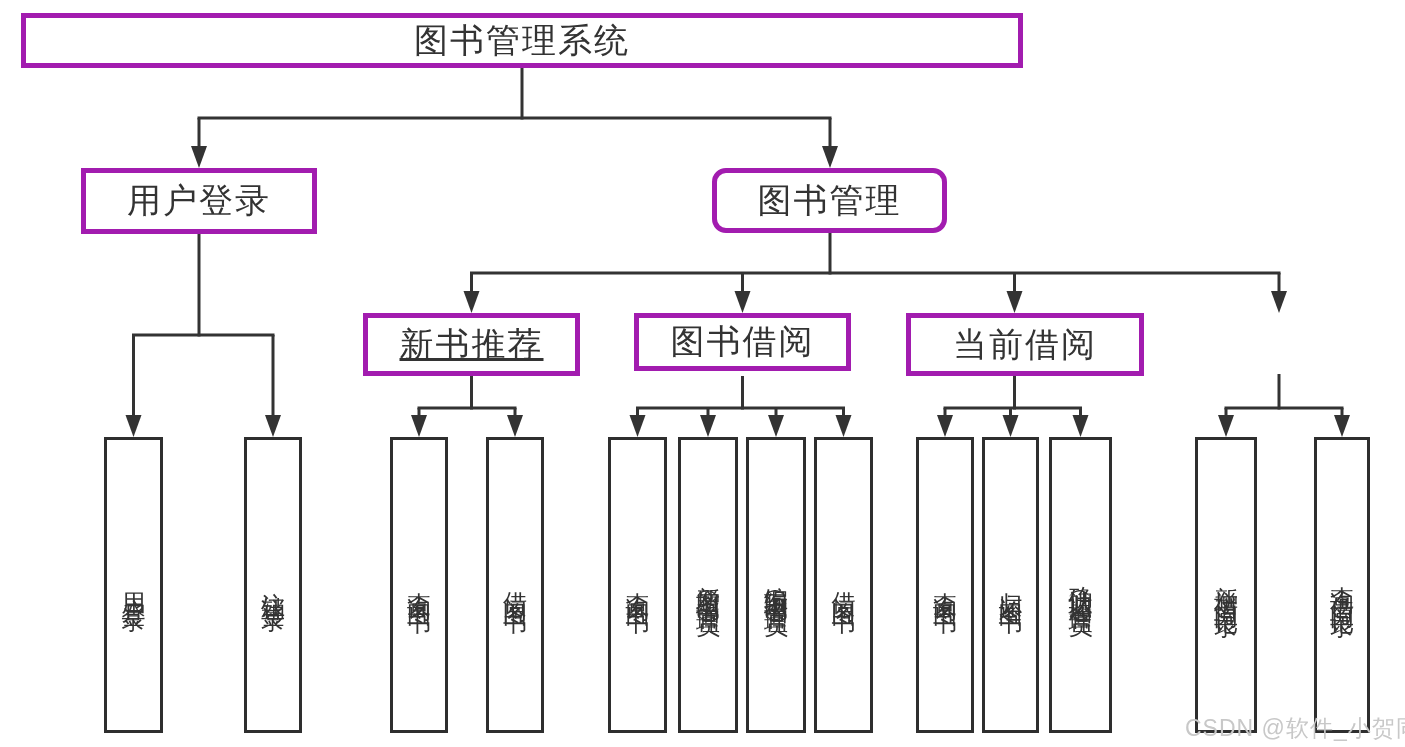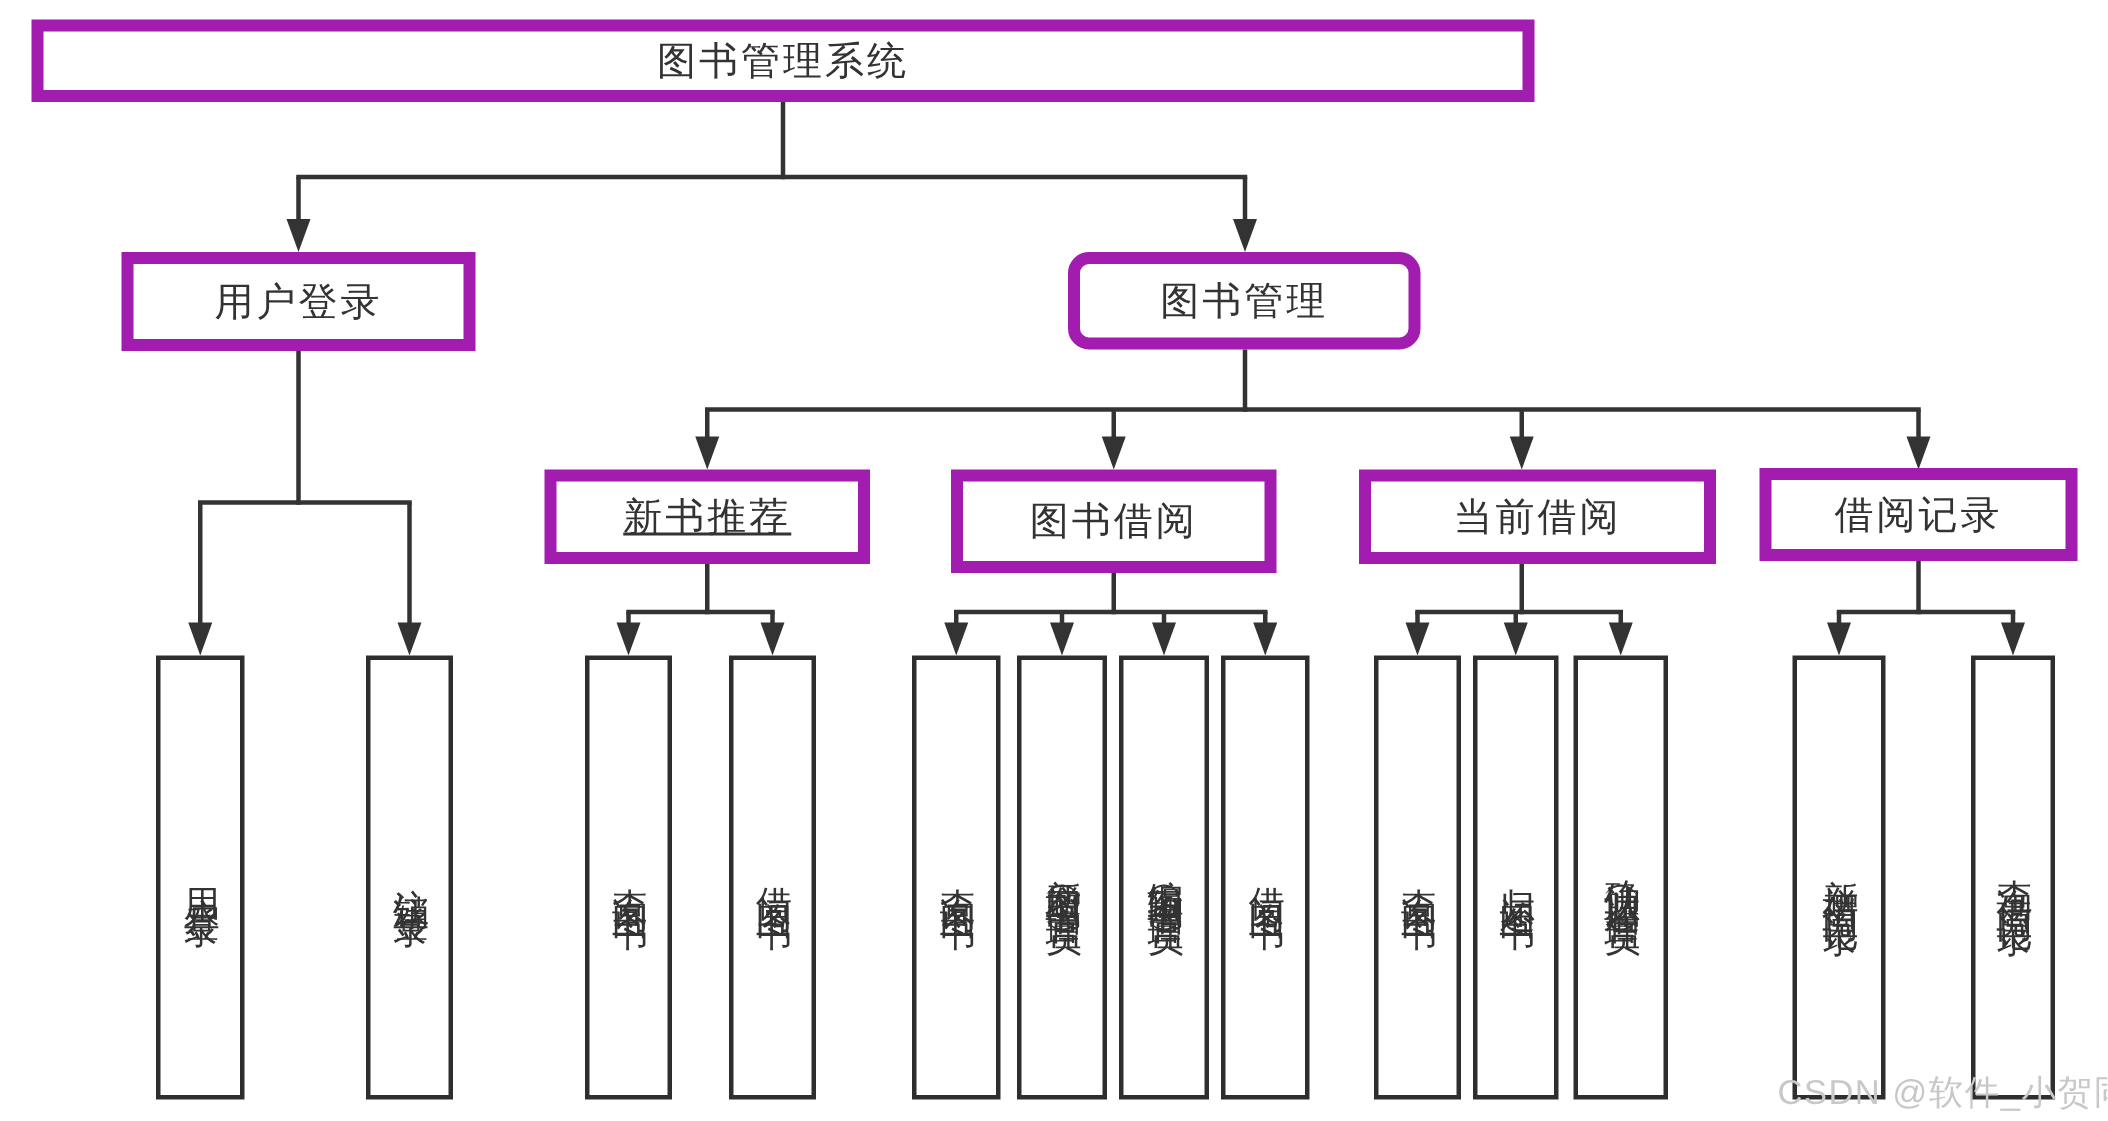--- a/index.html
+++ b/index.html
@@ -7,26 +7,26 @@
     position: relative;
     width: 1405px;
     height: 747px;
     background: #ffffff;
     font-family: "Liberation Sans", sans-serif;
     overflow: hidden;
   }
   .hbox {
     position: absolute;
     box-sizing: border-box;
-    border: 8px solid #a21caf;
+    border: 5px solid #a21caf;
     background: #ffffff;
     display: flex;
     align-items: center;
     justify-content: center;
-    font-size: 26px;
+    font-size: 34px;
     letter-spacing: 2px;
     color: #333333;
     z-index: 2;
   }
   .vbox {
     position: absolute;
     box-sizing: border-box;
     border: 3px solid #2e2e2e;
     background: #ffffff;
     display: flex;
@@ -139,29 +139,26 @@
   <div class="hbox" style="left:81px; top:168px; width:236px; height:66px;">
     <span>用户登录</span>
   </div>
   <div class="hbox" style="left:712px; top:168px; width:235px; height:65px;border-radius:14px;">
     <span>图书管理</span>
   </div>
 
   <div class="hbox" style="left:363px; top:313px; width:217px; height:63px;text-decoration:underline;">
     <span>新书推荐</span>
   </div>
-  <div class="hbox" style="left:634px; top:313px; width:217px; height:69px;">
+  <div class="hbox" style="left:634px; top:313px; width:217px; height:58px;">
     <span>图书借阅</span>
   </div>
   <div class="hbox" style="left:906px; top:313px; width:238px; height:63px;">
     <span>当前借阅</span>
   </div>
-  <div class="hbox" style="left:1173px; top:312px; width:212px; height:62px;">
-    <span>借阅记录</span>
-  </div>
 
   <div class="vbox" style="left:104px; top:437px; width:59px; height:296px;">
     <span>用户登录</span>
   </div>
   <div class="vbox" style="left:244px; top:437px; width:58px; height:296px;">
     <span>注销登录</span>
   </div>
 
   <div class="vbox" style="left:390px; top:437px; width:58px; height:296px;">
     <span>查询图书</span>

